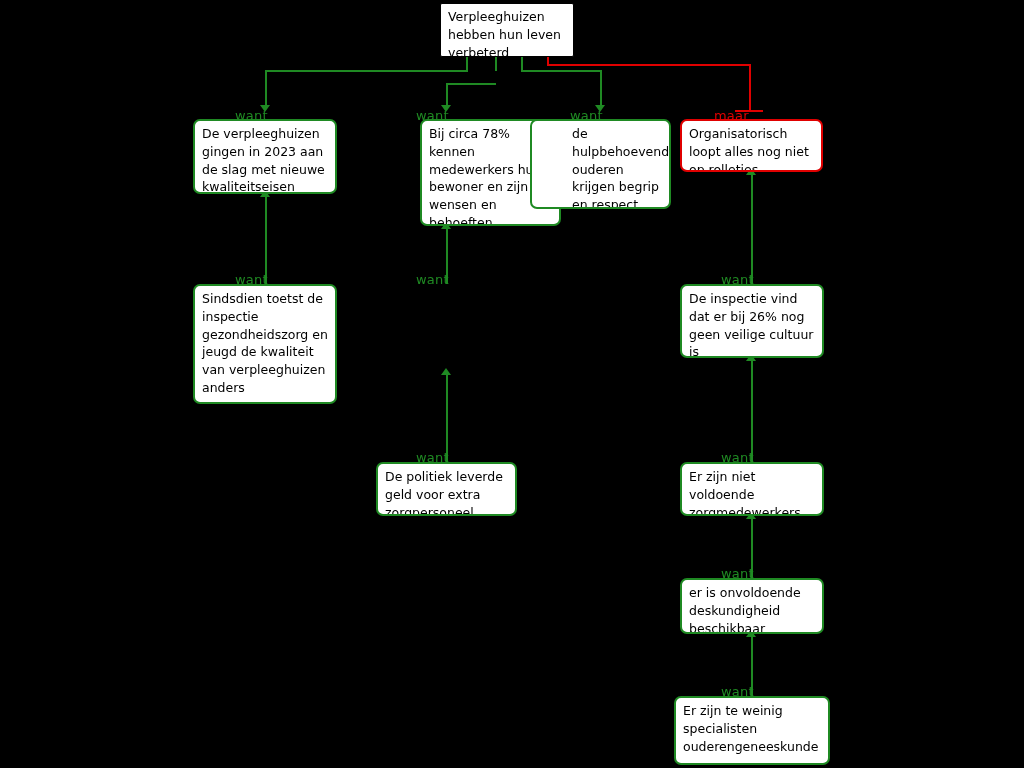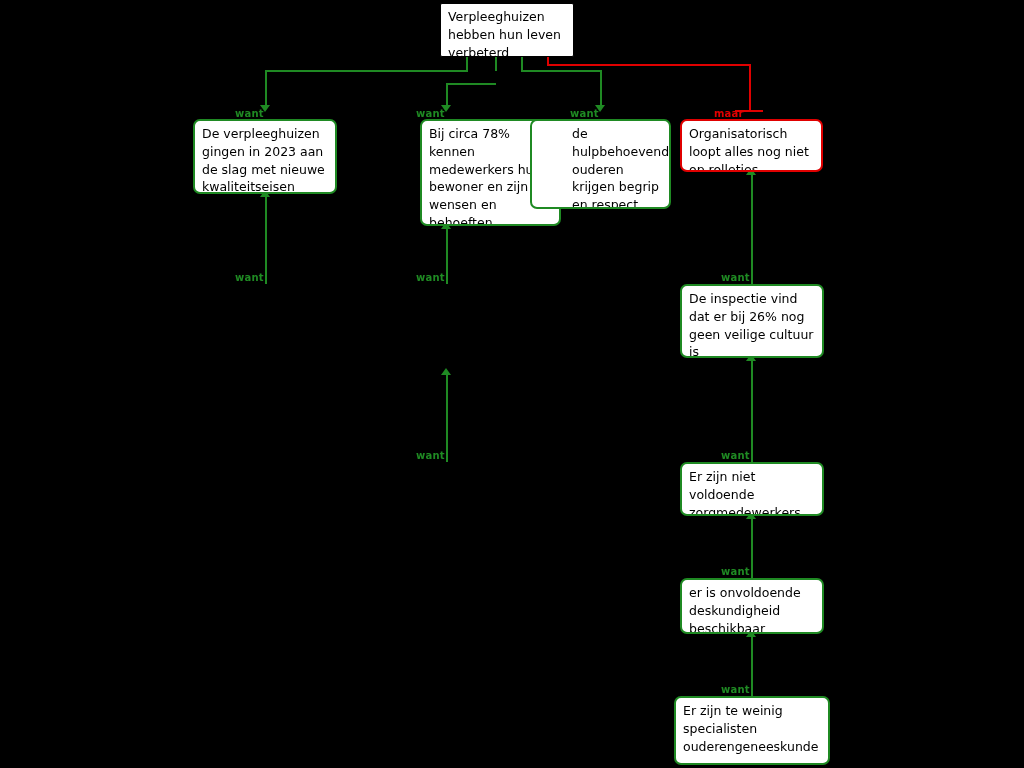--- a/index.html
+++ b/index.html
@@ -52,22 +52,22 @@
     border-left: 5px solid transparent;
     border-right: 5px solid transparent;
     border-top: 7px solid #1f8a23;
   }
   .arrow.up {
     border-top: none;
     border-bottom: 7px solid #1f8a23;
   }
   .edge-label {
     position: absolute;
-    font-size: 10px;
-    font-weight: bold;
+    font-size: 13px;
+    font-weight: normal;
     color: #1f8a23;
     letter-spacing: 0.2px;
     white-space: nowrap;
   }
   .edge-label.contra {
     color: #e00000;
   }
 </style>
 </head>
 <body>
@@ -130,24 +130,26 @@
   <div class="node root" style="left:440px; top:3px; width:134px; height:54px;">Verpleeghuizen hebben hun leven verbeterd</div>
 
   <div class="node" style="left:193px; top:119px; width:144px; height:75px;">De verpleeghuizen gingen in 2023 aan de slag met nieuwe kwaliteitseisen</div>
 
   <div class="node" style="left:376px; top:119px; width:141px; height:107px;margin-left:44px;">Bij circa 78% kennen medewerkers hun bewoner en zijn wensen en behoeften</div>
 
   <div class="node" style="left:530px; top:119px; width:141px; height:90px;padding-left:40px;">de hulpbehoevenden ouderen krijgen begrip en respect van medewerkers</div>
 
   <div class="node contra" style="left:680px; top:119px; width:143px; height:53px;">Organisatorisch loopt alles nog niet op rolletjes</div>
 
+  <div class="node" style="left:193px; top:284px; width:144px; height:120px;">Sindsdien toetst de inspectie gezondheidszorg en jeugd de kwaliteit van verpleeghuizen anders</div>
 
 
   <div class="node" style="left:680px; top:284px; width:144px; height:74px;">De inspectie vind dat er bij 26% nog geen veilige cultuur is</div>
 
+  <div class="node" style="left:376px; top:462px; width:141px; height:54px;">De politiek leverde geld voor extra zorgpersoneel</div>
 
   <div class="node" style="left:680px; top:462px; width:144px; height:54px;">Er zijn niet voldoende zorgmedewerkers</div>
 
   <div class="node" style="left:680px; top:578px; width:144px; height:56px;">er is onvoldoende deskundigheid beschikbaar</div>
 
   <div class="node" style="left:674px; top:696px; width:156px; height:69px;">Er zijn te weinig specialisten ouderengeneeskunde</div>
 
 </div>
 
 </body></html>

